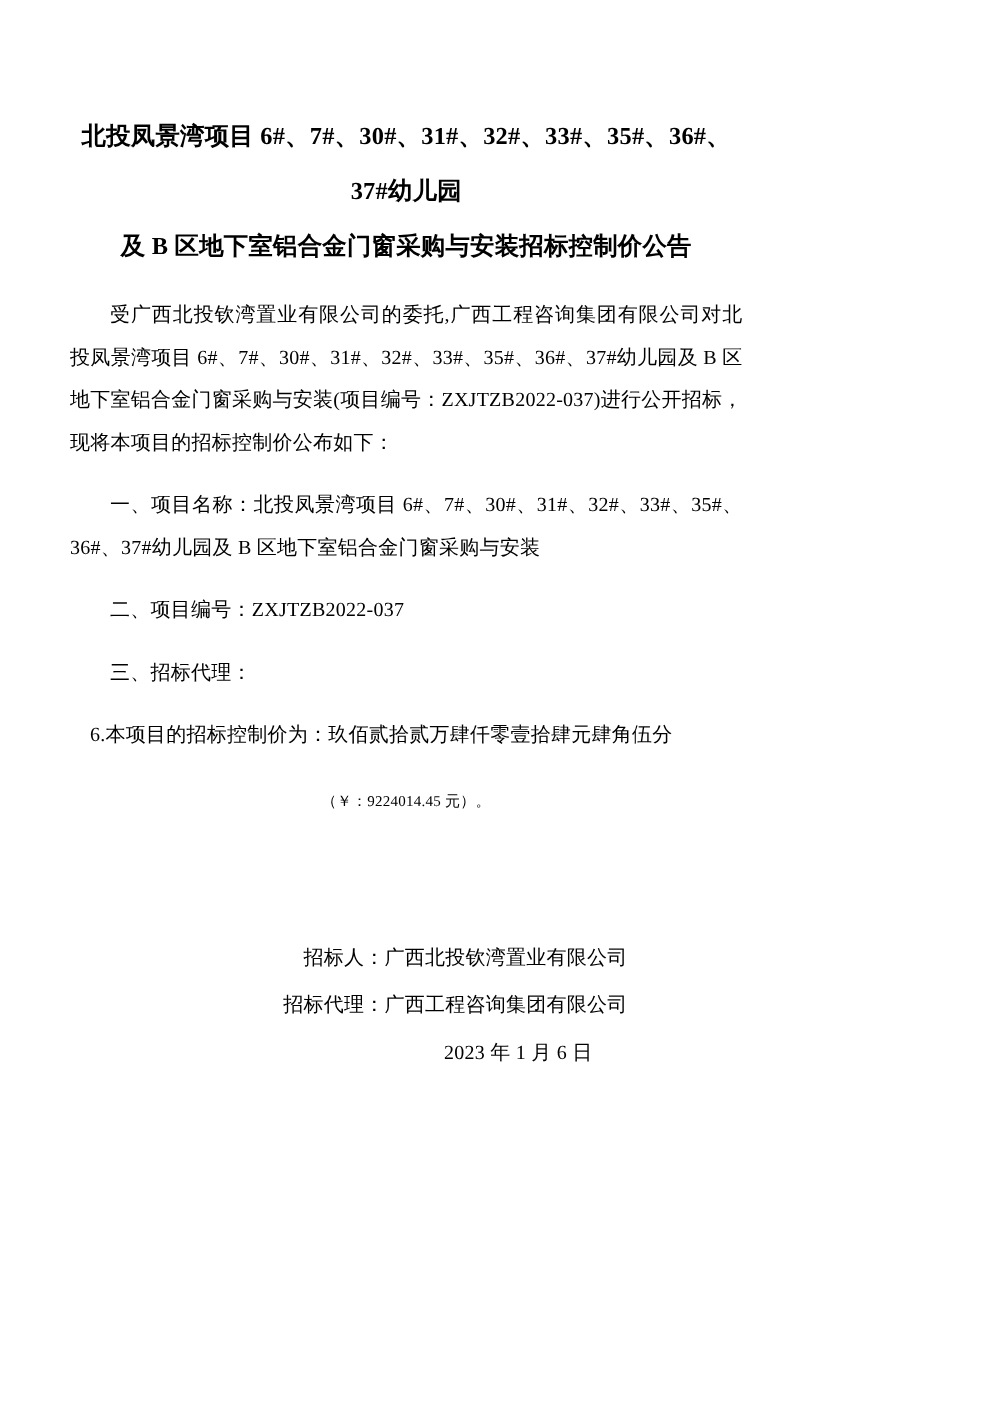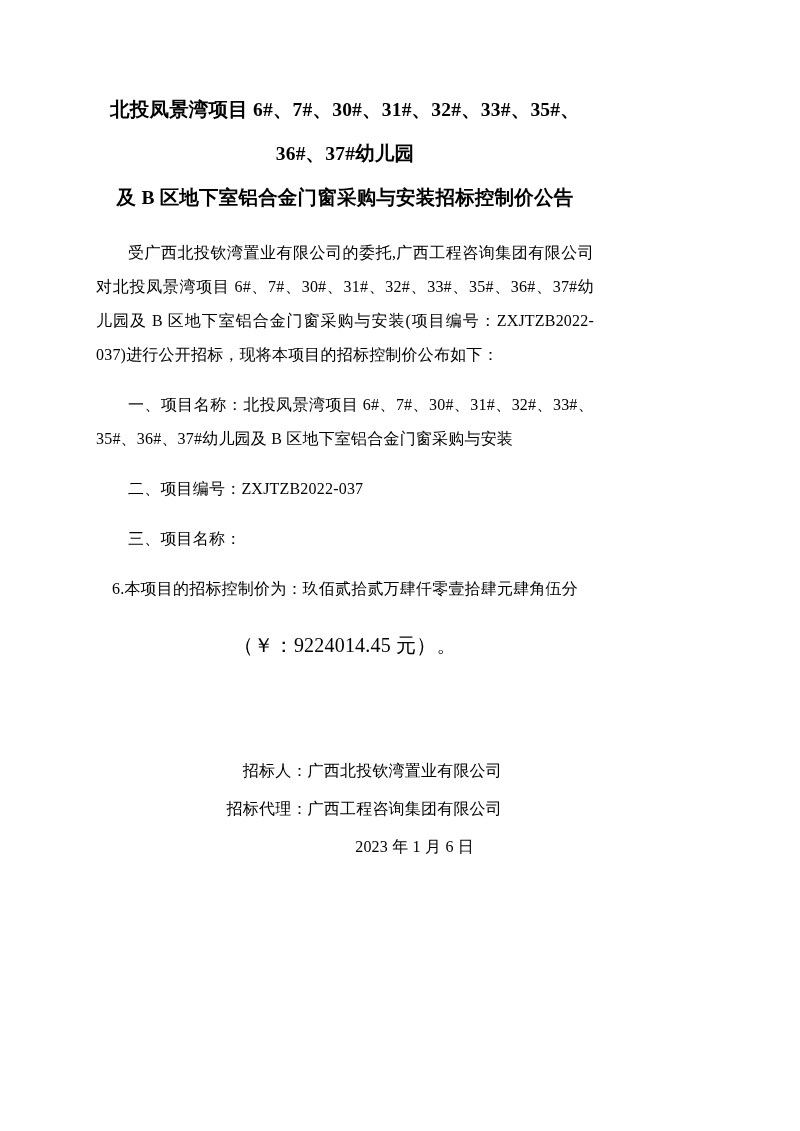--- a/index.html
+++ b/index.html
@@ -12,21 +12,21 @@
     height: 1131px;
     font-family: "Liberation Serif", "DejaVu Serif", serif;
     color: #000000;
     position: relative;
     overflow: hidden;
   }
   .page {
     width: 666px;
     height: 1131px;
     box-sizing: border-box;
-    padding: 88px 72px 60px 96px;
+    padding: 88px 72px 60px 56px;
     position: relative;
   }
   .doc-title {
     text-align: center;
     font-size: 19.5px;
     font-weight: bold;
     line-height: 44px;
     letter-spacing: 0.2px;
   }
   .doc-title .line2 {
@@ -65,21 +65,21 @@
   .amount-line {
     font-size: 16px;
     line-height: 34px;
     text-indent: 16px;
     letter-spacing: 0.2px;
   }
   .amount-number {
     display: block;
     text-align: center;
     text-indent: 0;
-    font-size: 20px;
+    font-size: 12px;
     line-height: 38px;
     letter-spacing: 0.2px;
   }
   .signature {
     margin-top: 88px;
     font-size: 16px;
     line-height: 38px;
     letter-spacing: 0.2px;
   }
   .sig-line {
@@ -102,21 +102,21 @@
 
 
   <div class="body-block">
 
     <p class="para indent">受广西北投钦湾置业有限公司的委托,广西工程咨询集团有限公司对北投凤景湾项目 6#、7#、30#、31#、32#、33#、35#、36#、37#幼儿园及 B 区地下室铝合金门窗采购与安装(项目编号：ZXJTZB2022-037)进行公开招标，现将本项目的招标控制价公布如下：</p>
 
     <p class="item item-first">一、项目名称：北投凤景湾项目 6#、7#、30#、31#、32#、33#、35#、36#、37#幼儿园及 B 区地下室铝合金门窗采购与安装</p>
 
     <p class="item">二、项目编号：ZXJTZB2022-037</p>
 
-    <p class="item">三、项目名称：</p>
+    <p class="item">三、招标代理：</p>
 
     <p class="amount-line">6.本项目的招标控制价为：玖佰贰拾贰万肆仟零壹拾肆元肆角伍分</p>
 
     <p class="amount-number">（￥：9224014.45 元）。</p>
 
   </div>
 
   <div class="signature">
     <div class="sig-line">招标人：广西北投钦湾置业有限公司</div>
     <div class="sig-line">招标代理：广西工程咨询集团有限公司</div>

